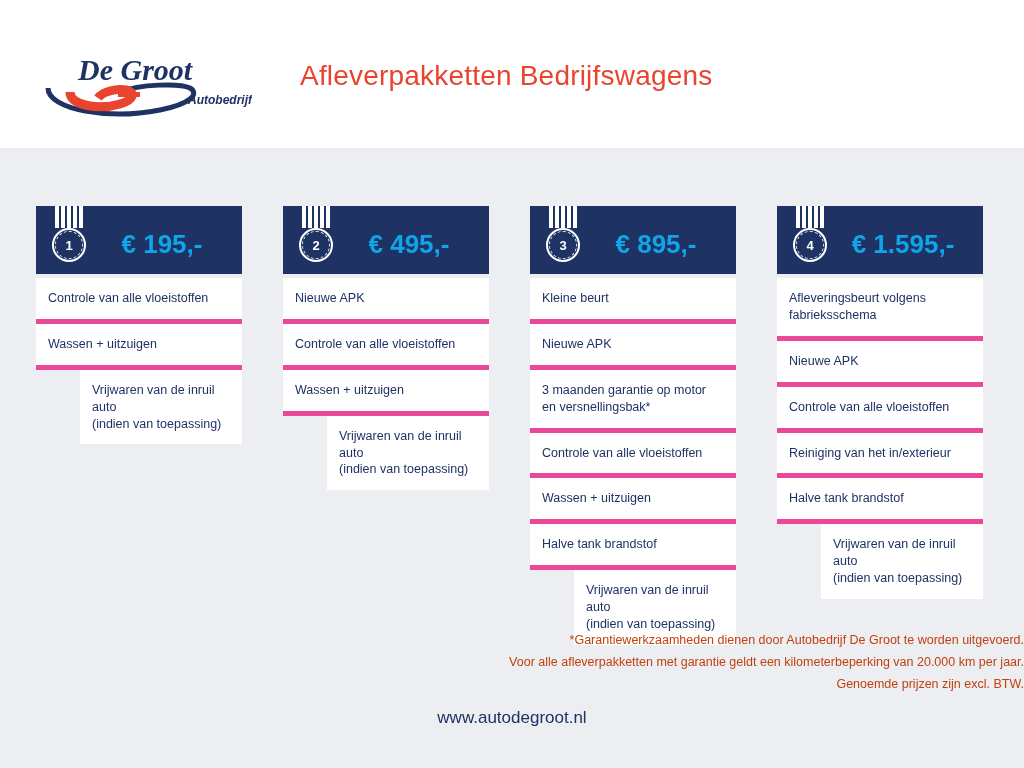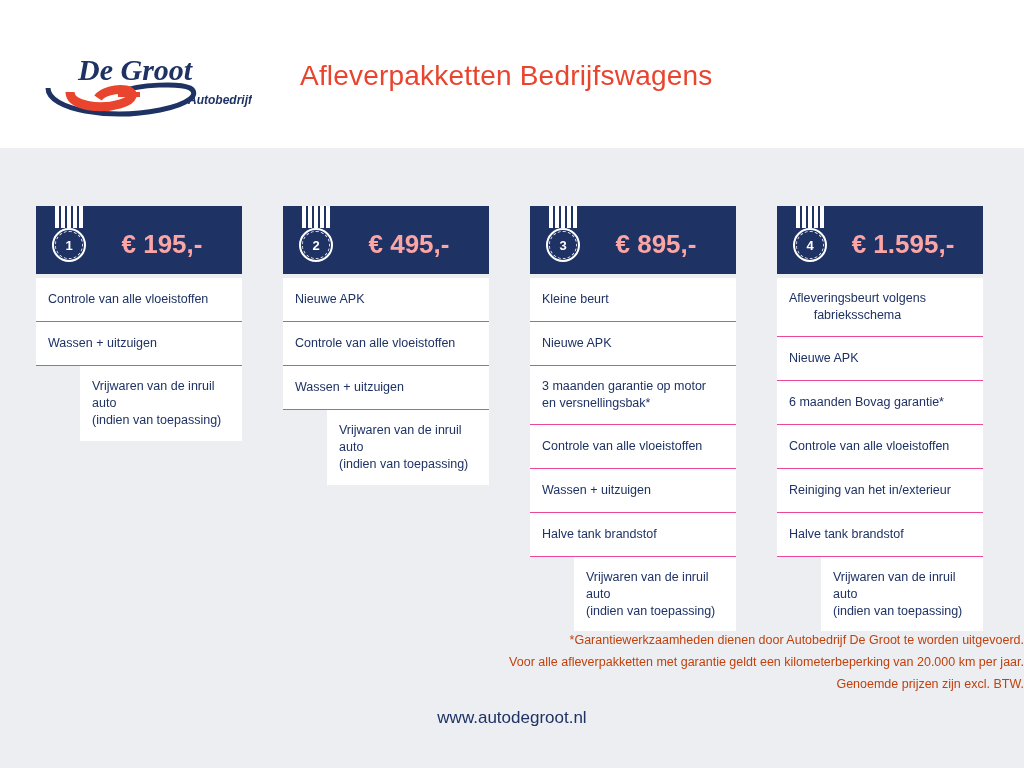--- a/index.html
+++ b/index.html
@@ -81,32 +81,32 @@
   }
   .medal .disc::before {
     content: "";
     position: absolute;
     width: 26px; height: 26px;
     border-radius: 50%;
     border: 1px dashed rgba(255,255,255,0.85);
   }
   .medal .disc span { position: relative; z-index: 2; }
   .price {
-    color: #fca5a5;
+    color: #0ea5e9;
     font-size: 26px;
     font-weight: 700;
     flex: 1 1 auto;
     text-align: center;
     padding-bottom: 2px;
     white-space: nowrap;
   }
   .card-list { margin-top: 4px; }
   .card-item {
     background: #ffffff;
-    border-bottom: 1px solid #ec4899;
+    border-bottom: 5px solid #ec4899;
     color: #1e3264;
     font-size: 12.5px;
     line-height: 1.35;
     padding: 12px 12px;
     min-height: 44px;
     display: flex;
     align-items: center;
   }
   .card-item:last-child { border-bottom: none; margin-left: 44px; }
   .card-item span { display: block; }
@@ -270,28 +270,25 @@
                 <i></i>
               </div>
             <div class="disc">
                 <span>4</span>
               </div>
           </div>
           <div class="price">€  1.595,-</div>
         </div>
         <div class="card-list">
           <div class="card-item">
-              <span style="white-space: pre-line; text-align: center;">Afleveringsbeurt volgens
+              <span style="white-space: pre-line;">Afleveringsbeurt volgens
 fabrieksschema</span>
             </div>
           <div class="card-item">
               <span>Nieuwe APK</span>
-            </div>
-          <div class="card-item">
-              <span>6 maanden Bovag garantie*</span>
             </div>
           <div class="card-item">
               <span>Controle van alle vloeistoffen</span>
             </div>
           <div class="card-item">
               <span>Reiniging van het in/exterieur</span>
             </div>
           <div class="card-item">
               <span>Halve tank brandstof</span>
             </div>

